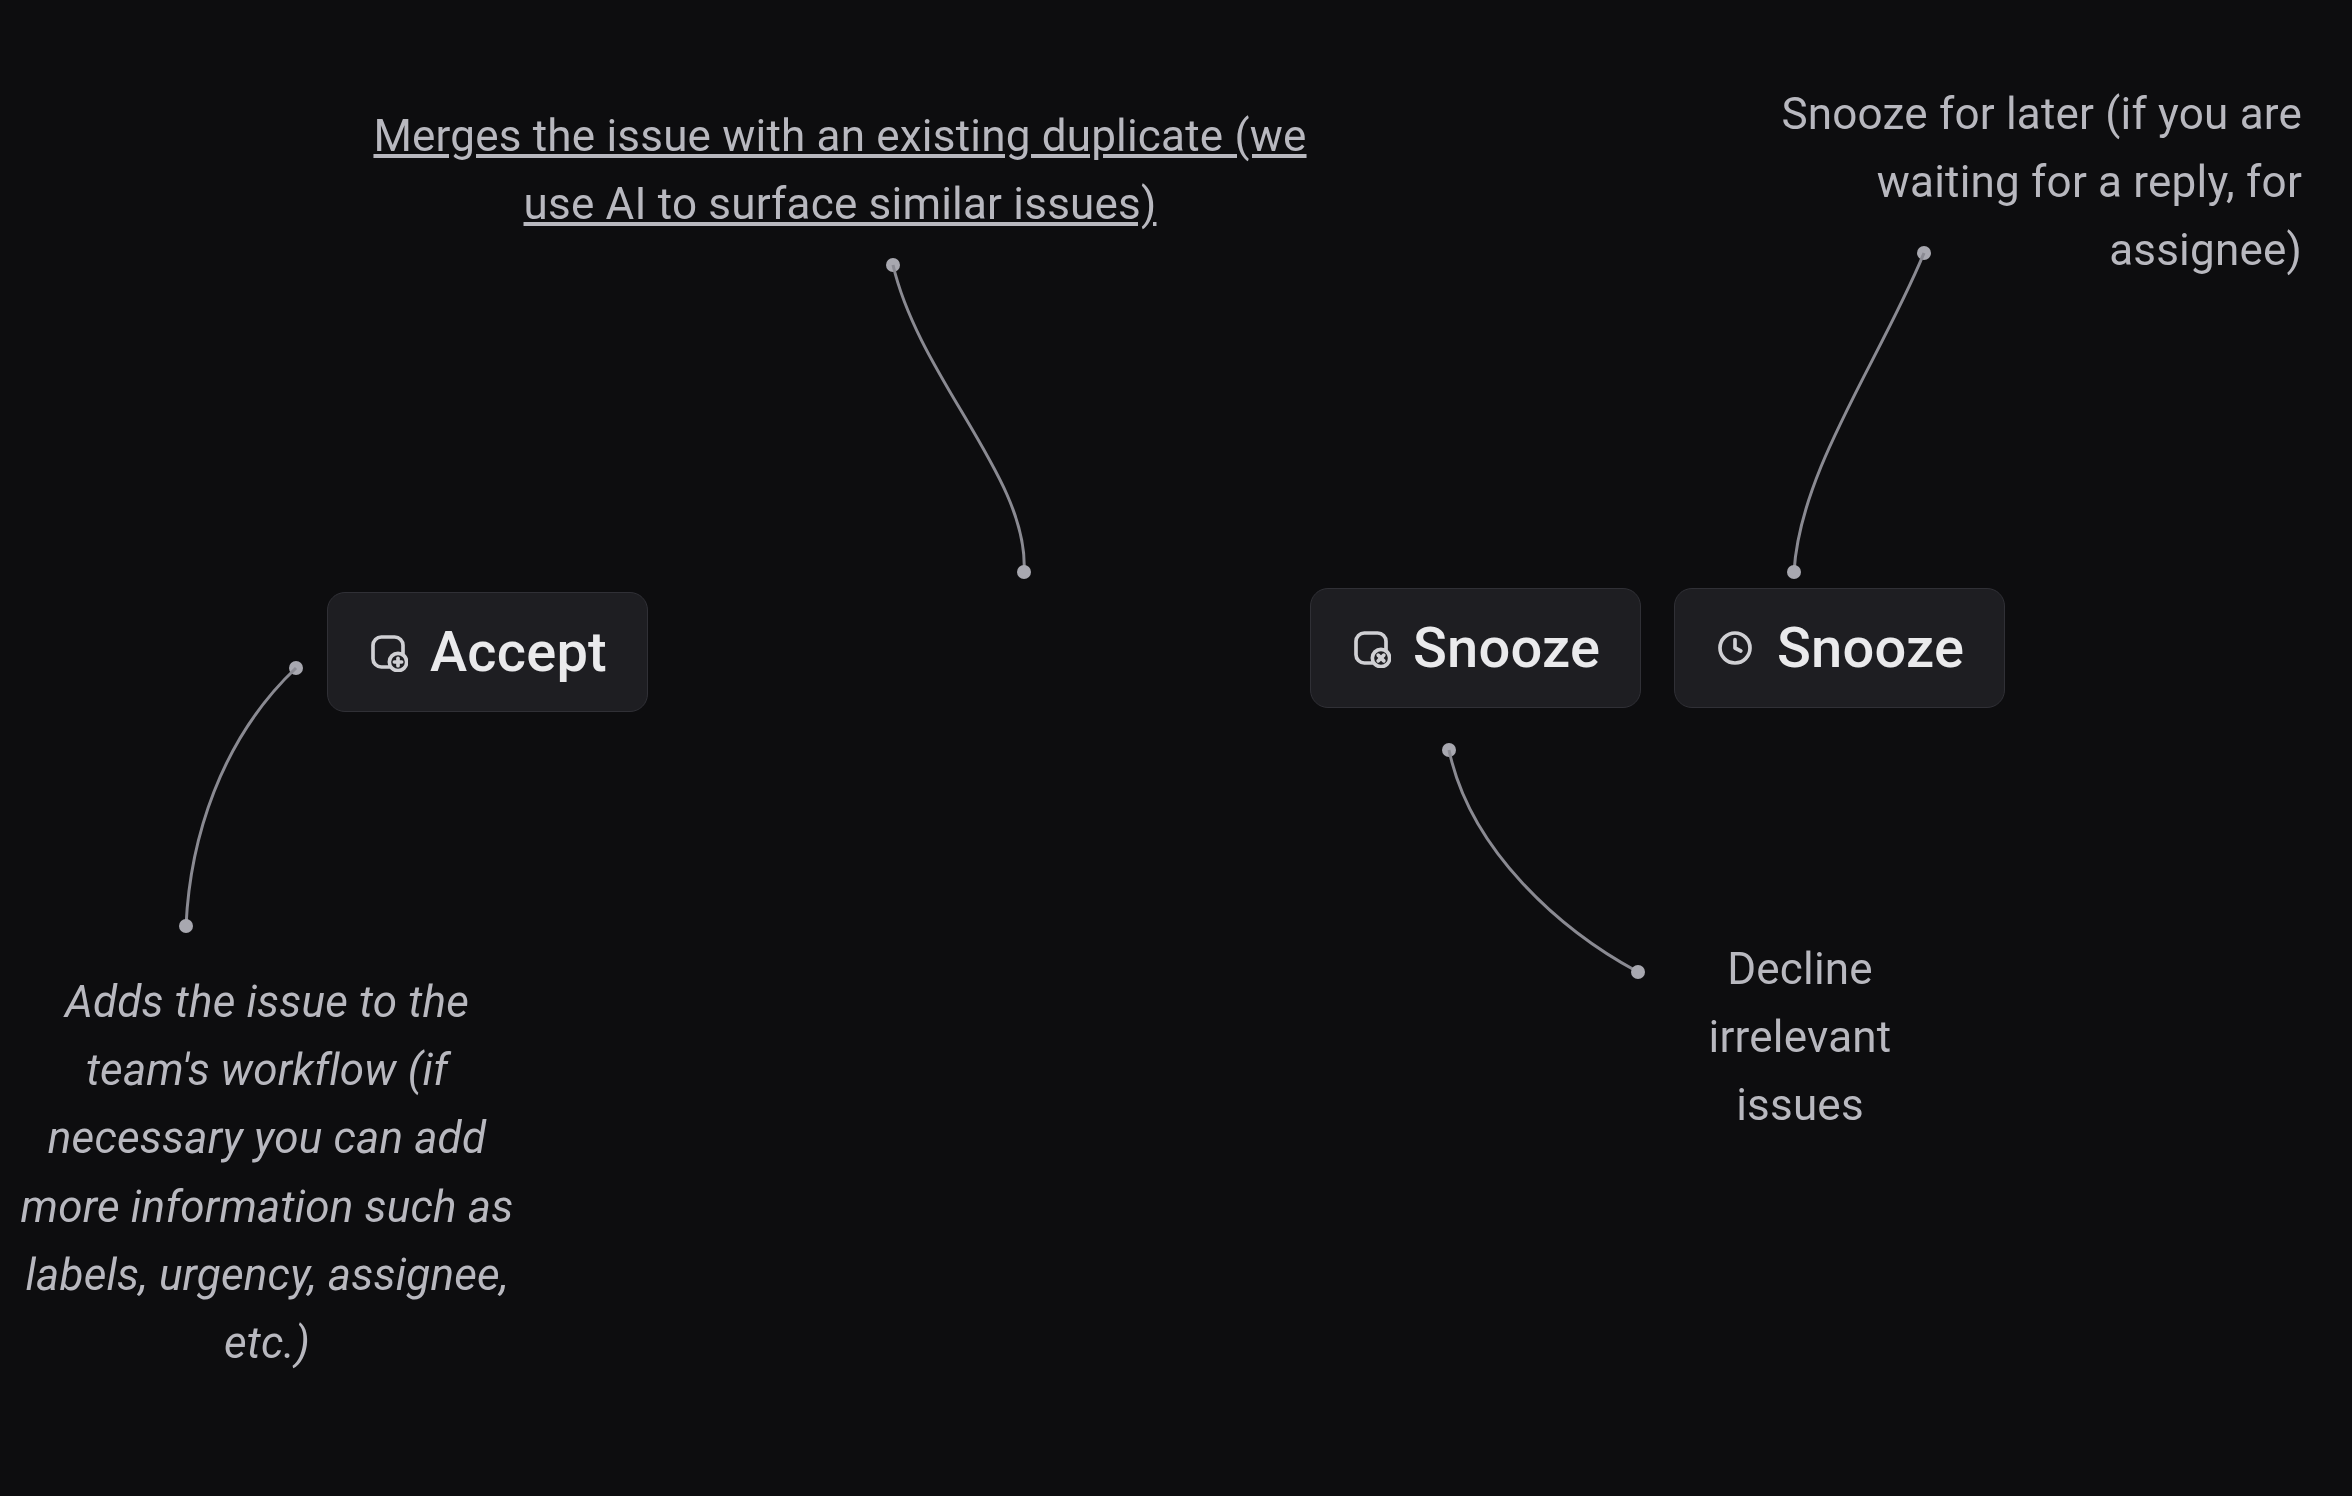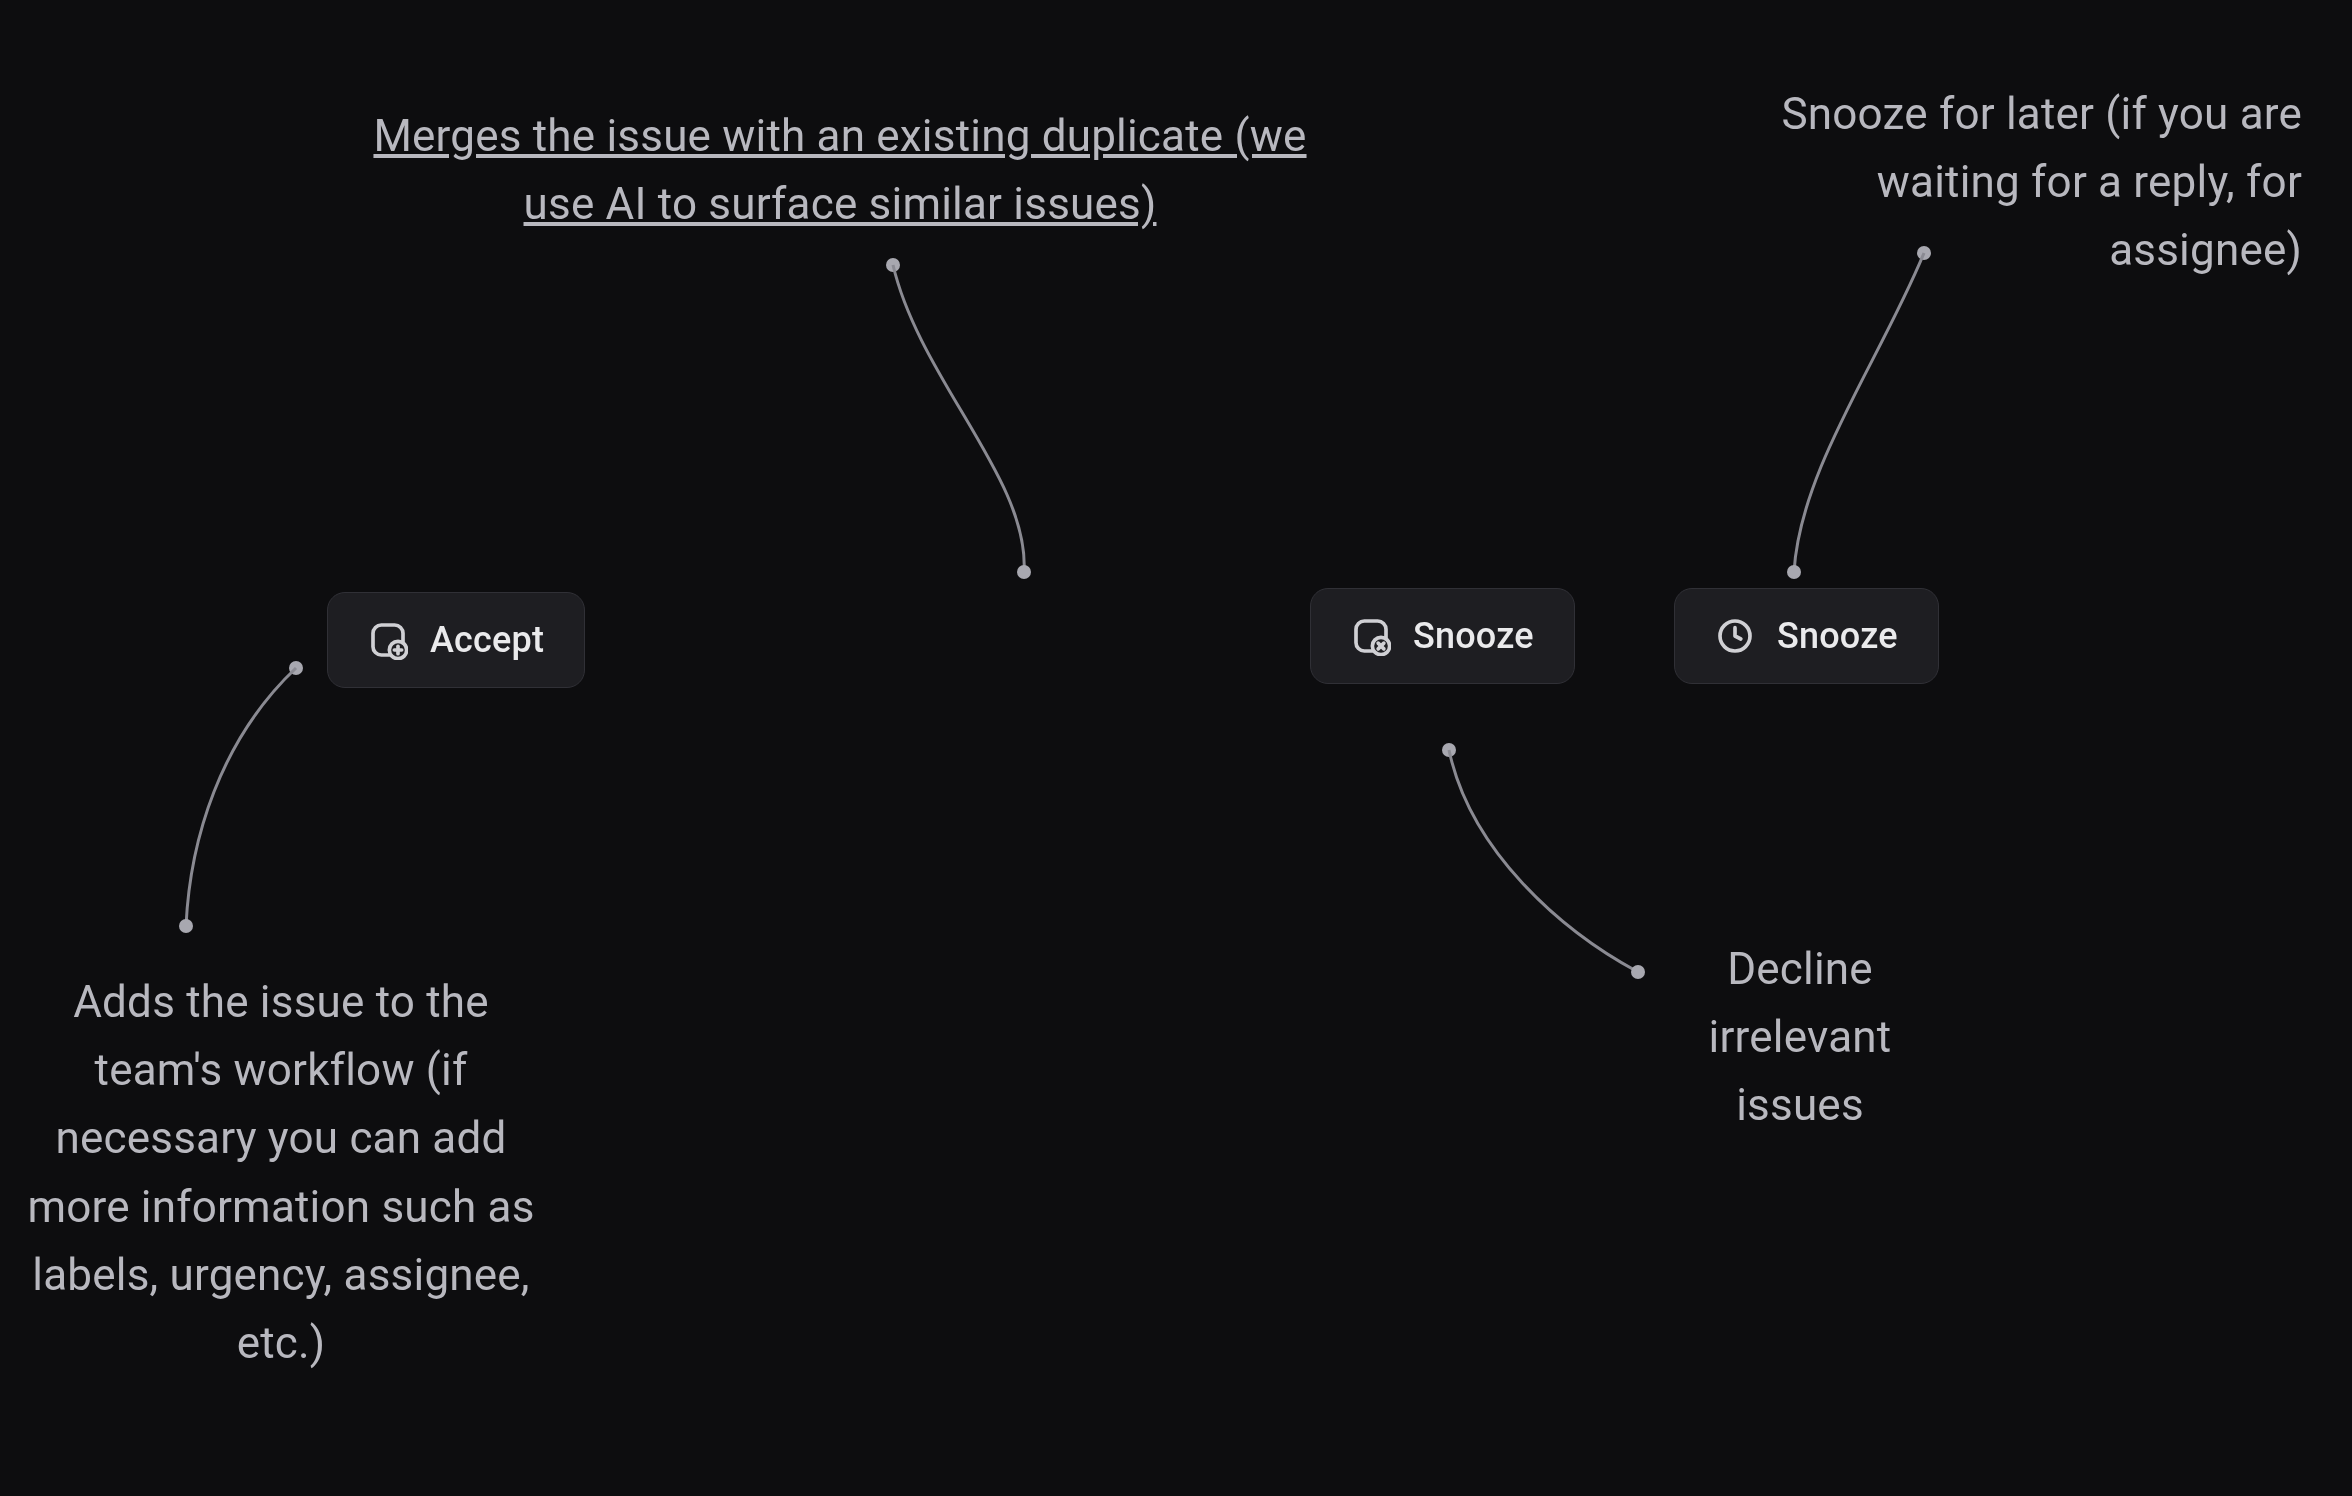--- a/index.html
+++ b/index.html
@@ -24,21 +24,21 @@
     .btn {
       position: absolute;
       display: flex;
       align-items: center;
       gap: 22px;
       background: #1e1e22;
       border: 1px solid #303036;
       border-radius: 18px;
       padding: 26px 40px;
       color: #eaeaec;
-      font-size: 36px;
+      font-size: 56px;
       font-weight: 500;
       letter-spacing: 0.2px;
       white-space: nowrap;
     }
     .btn .icon {
       width: 40px;
       height: 40px;
       display: flex;
       align-items: center;
       justify-content: center;
@@ -113,21 +113,21 @@
         <polyline points="12 7 12 12 15.5 13.8"></polyline>
       </svg>
     </span>
     <span>Snooze</span>
   </div>
 
   <div class="annotation" style="left:340px; top:102px; width:1000px;text-decoration:underline;">Merges the issue with an existing duplicate (we use AI to surface similar issues)</div>
 
   <div class="annotation" style="left:1772px; top:80px; width:530px; text-align:right;">Snooze for later (if you are waiting for a reply, for assignee)</div>
 
-  <div class="annotation" style="left:16px; top:968px; width:530px;">Adds the issue to the team's workflow
+  <div class="annotation" style="left:2px; top:968px; width:530px;font-style:italic;">Adds the issue to the team's workflow
 (if necessary you can add more information such as labels, urgency, assignee, etc.)</div>
 
   <div class="annotation" style="left:1670px; top:935px; width:260px;">Decline irrelevant issues</div>
 
   <svg class="connector" style="left:0; top:0; width:2352px; height:1496px;">
     <circle cx="893" cy="265" r="7"></circle>
     <path d="M 893 265 C 920 380, 1030 480, 1024 572"></path>
     <circle cx="1024" cy="572" r="7"></circle>
   </svg>
 

